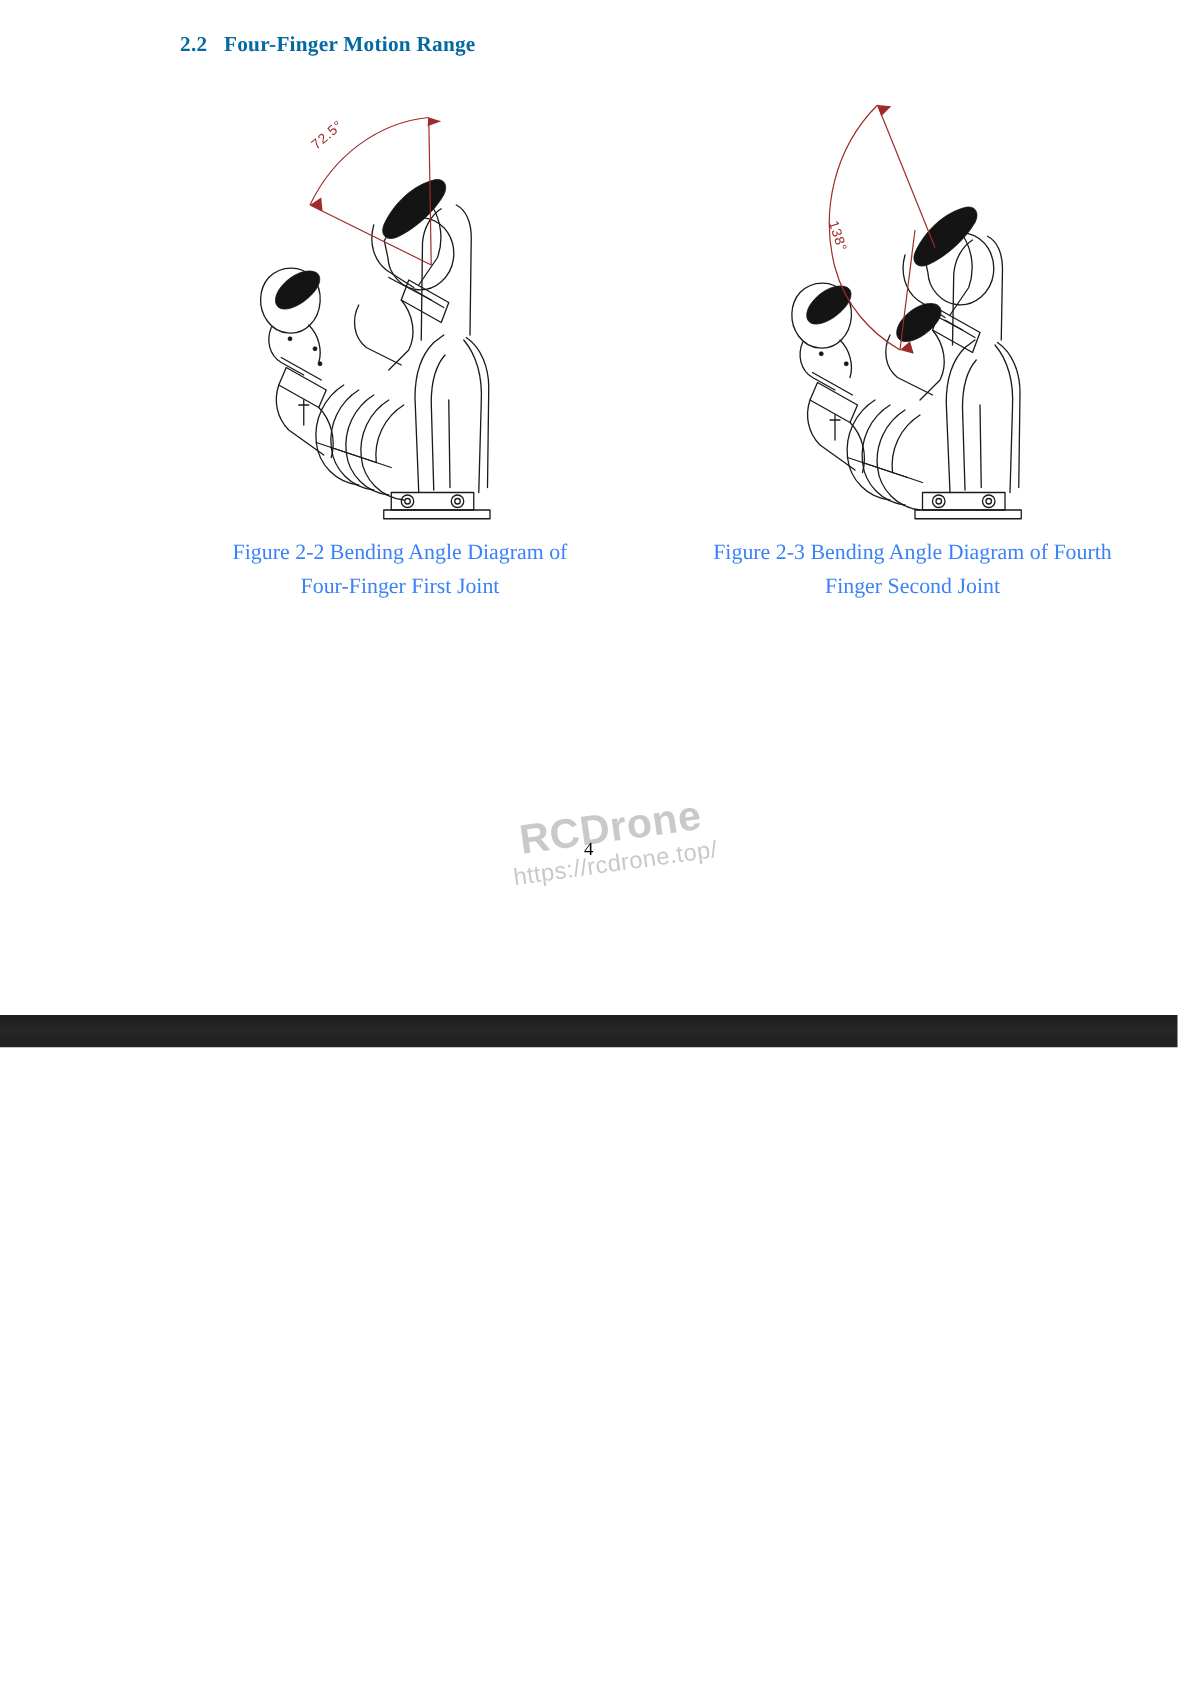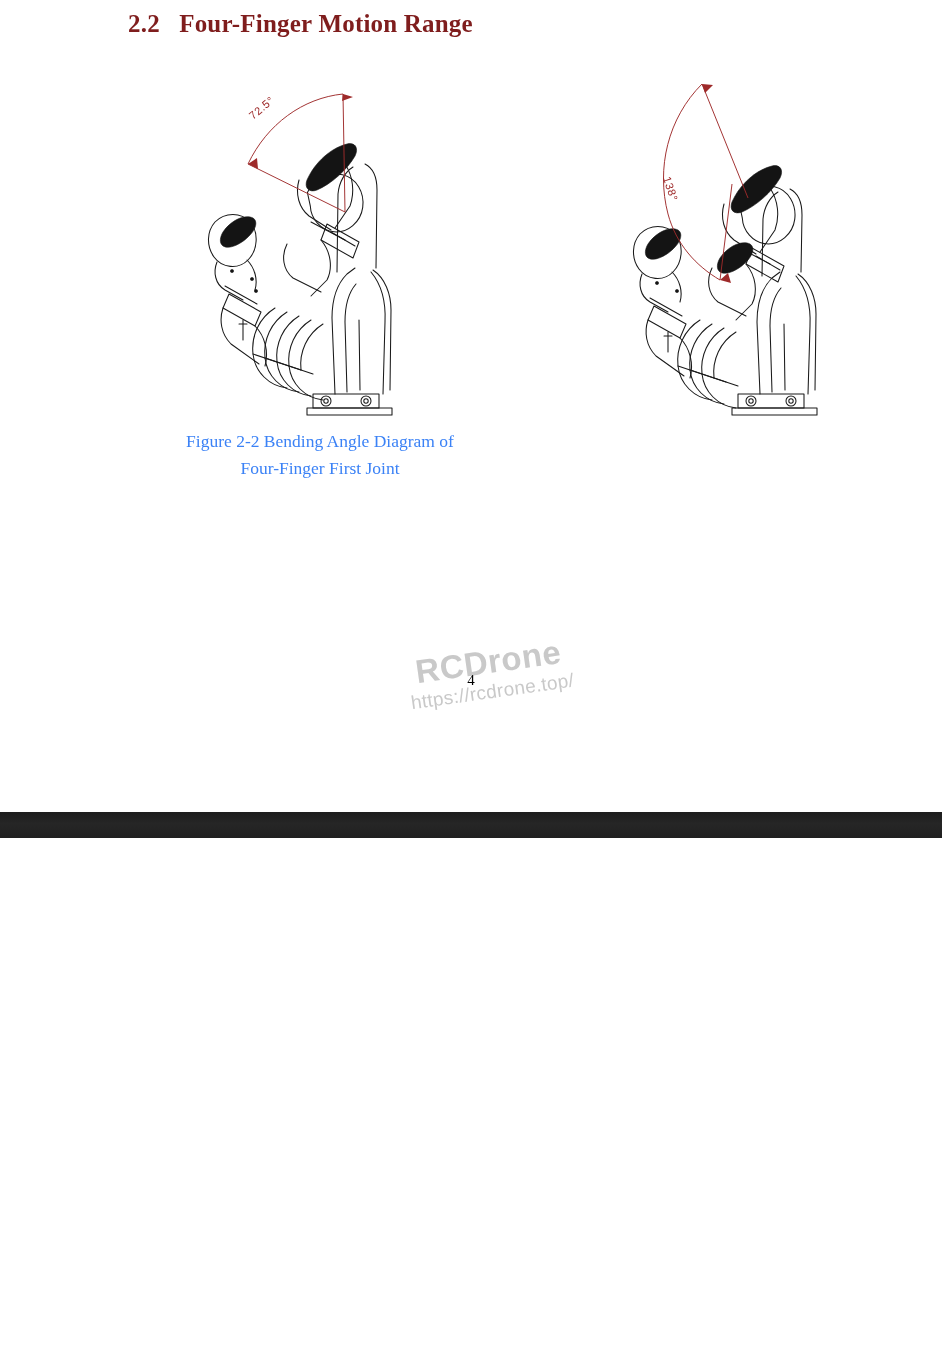--- a/index.html
+++ b/index.html
@@ -25,24 +25,24 @@
   }
   #page-top    { top: 0;   height: 812px; }
   #page-gap    { position:absolute; left:0; top:812px; width:942px; height:26px;
                  background: linear-gradient(180deg,#1d1d1d 0%,#262626 45%,#202020 100%); }
   #page-bottom { top: 838px; height: 521px; }
 
   
   .section-heading {
     font-family: "Liberation Serif", serif;
     font-weight: bold;
-    font-size: 25px;
+    font-size: 17px;
     letter-spacing: .2px;
-    color: #7f1d1d;
-    margin: 0;
+    color: #0369a1;
+    margin: 16px;
     white-space: pre;
   }
   #heading-22 { position: absolute; left: 128px; top: 10px; }
 
   
   .fig {
     position: absolute;
   }
   .fig-art {
     position: relative;
@@ -246,20 +246,22 @@
           <path class="dim" d="M82 12 C48 46 36 96 48 142 C56 172 76 194 100 208"></path>
           <path class="dim" d="M82 12 L128 126"></path>
           <path class="dim" d="M100 208 L112 112"></path>
           <path class="dim-fill" d="M82 12 l11 1 l-8 8 z"></path>
           <path class="dim-fill" d="M100 208 l8 -7 l3 10 z"></path>
           <text class="dim-txt" x="43" y="106" transform="rotate(72 43 106)">138°</text>
         </g>
       </svg>
     </div>
   </div>
+  <div class="fig-caption" id="cap-2-3" style="left:520px; top:428px; width:420px;">Figure 2-3 Bending Angle Diagram of Fourth
+Finger Second Joint</div>
 
   <div class="watermark" id="watermark-top">
     <div class="wm-brand">RCDrone</div>
     <div class="wm-url">https://rcdrone.top/</div>
   </div>
 
   <div id="page-number">4</div>
 </div>
 
 <div id="page-gap"></div>

